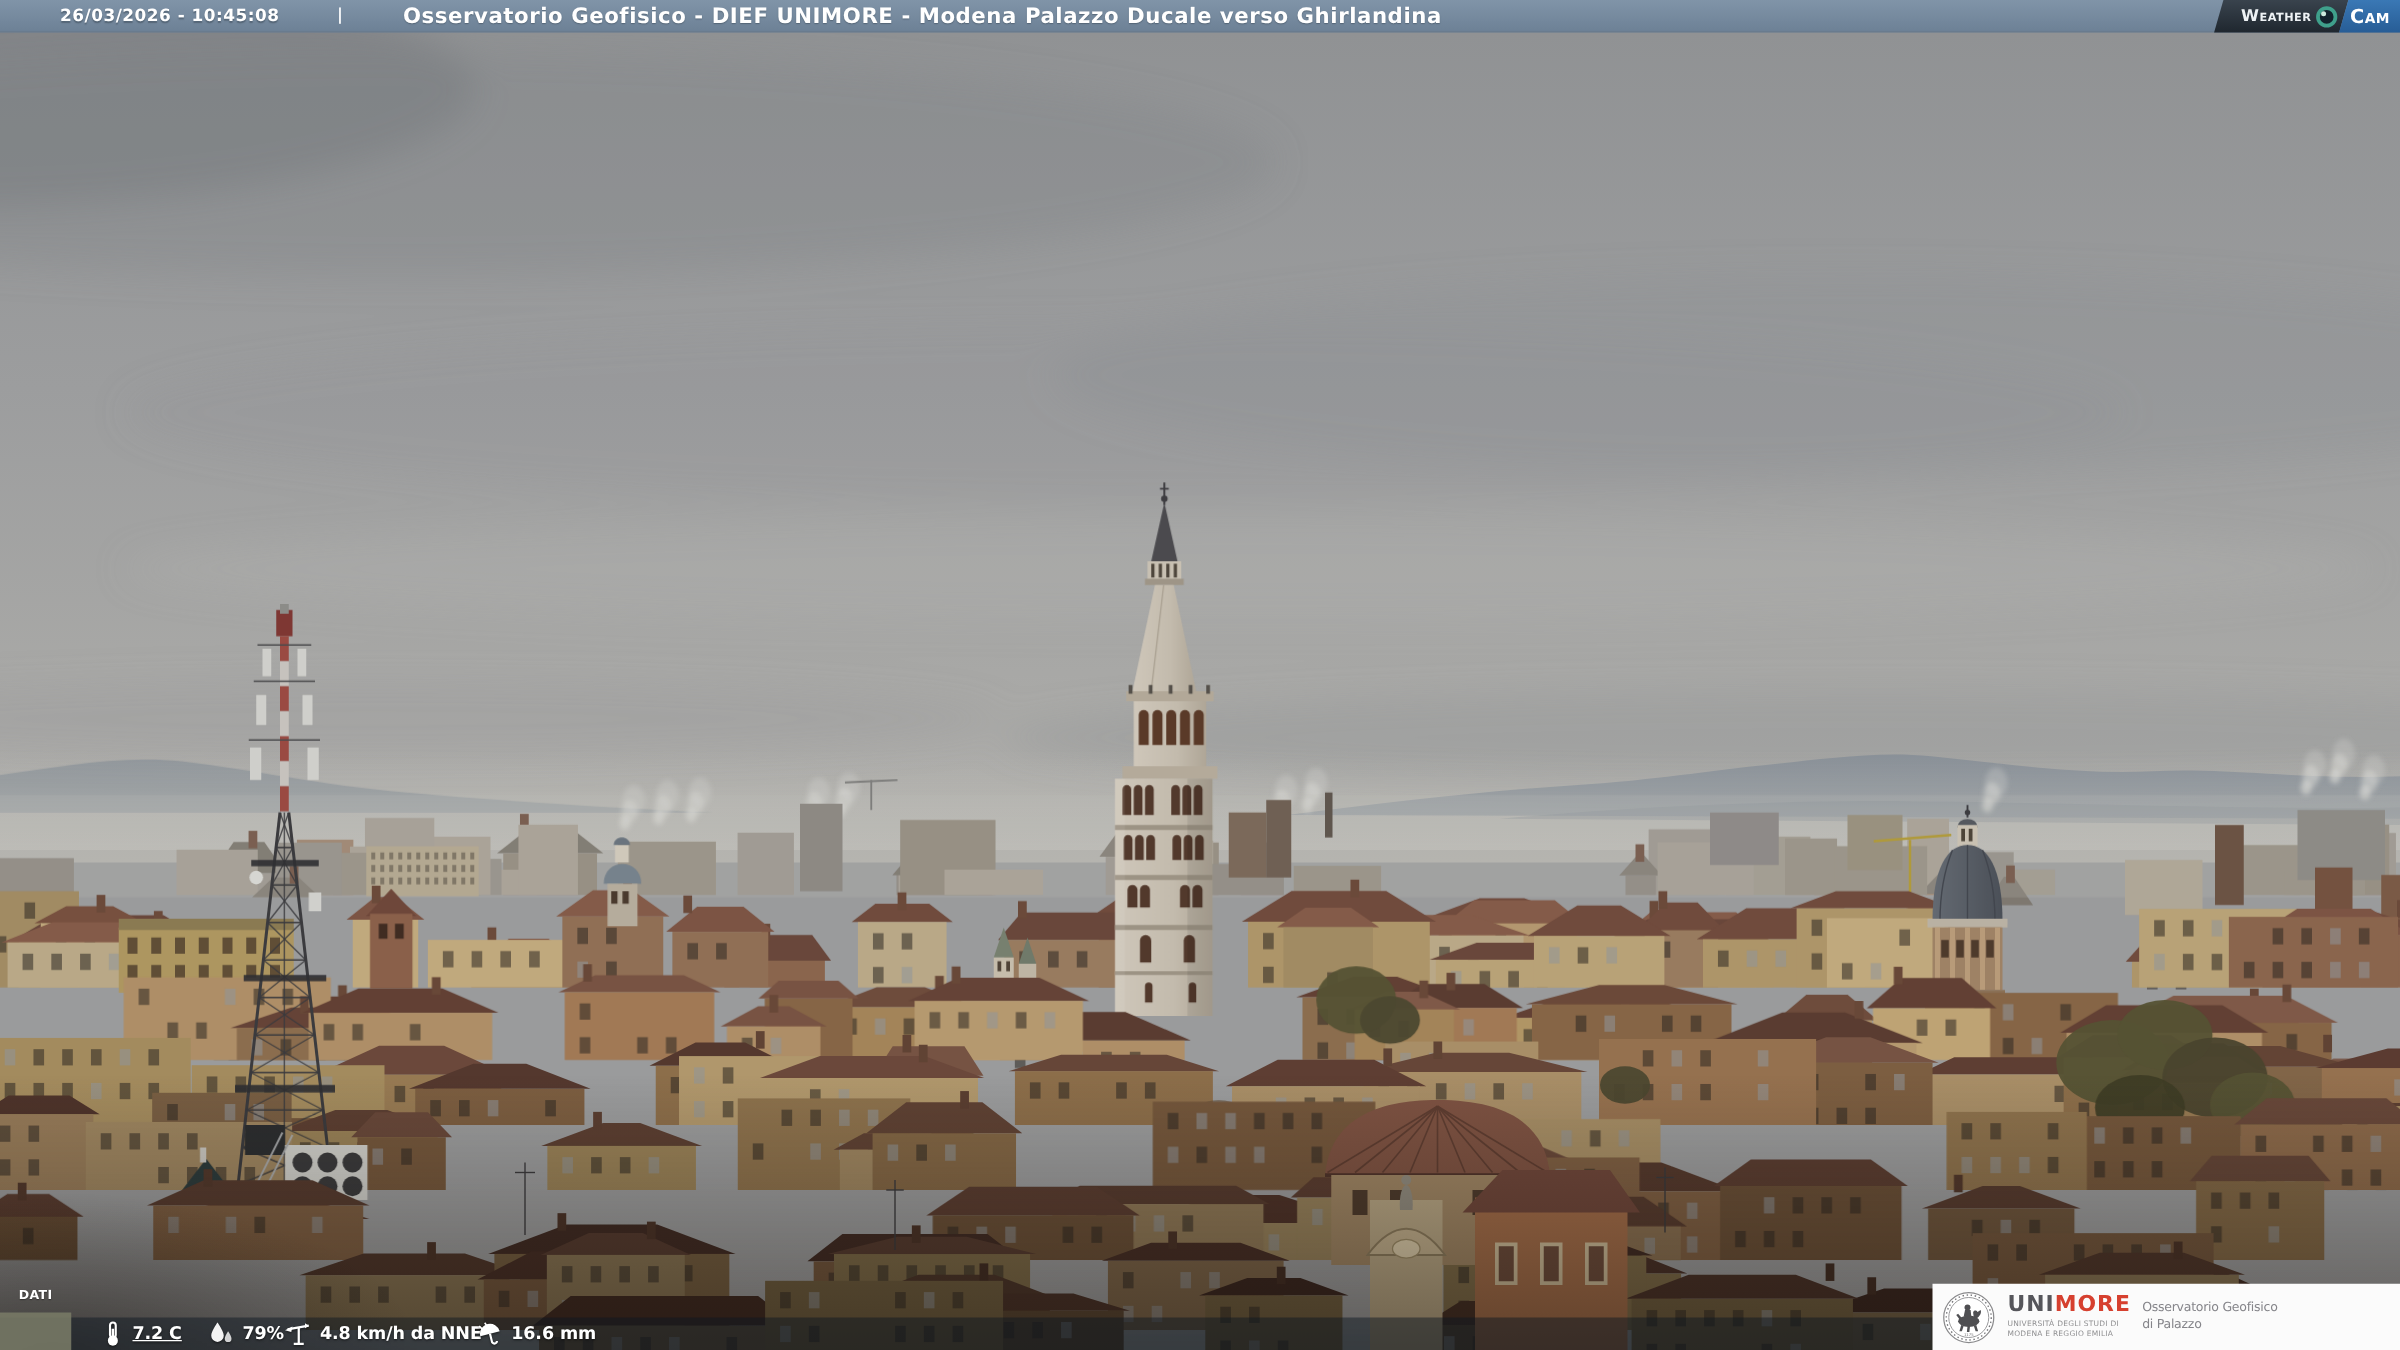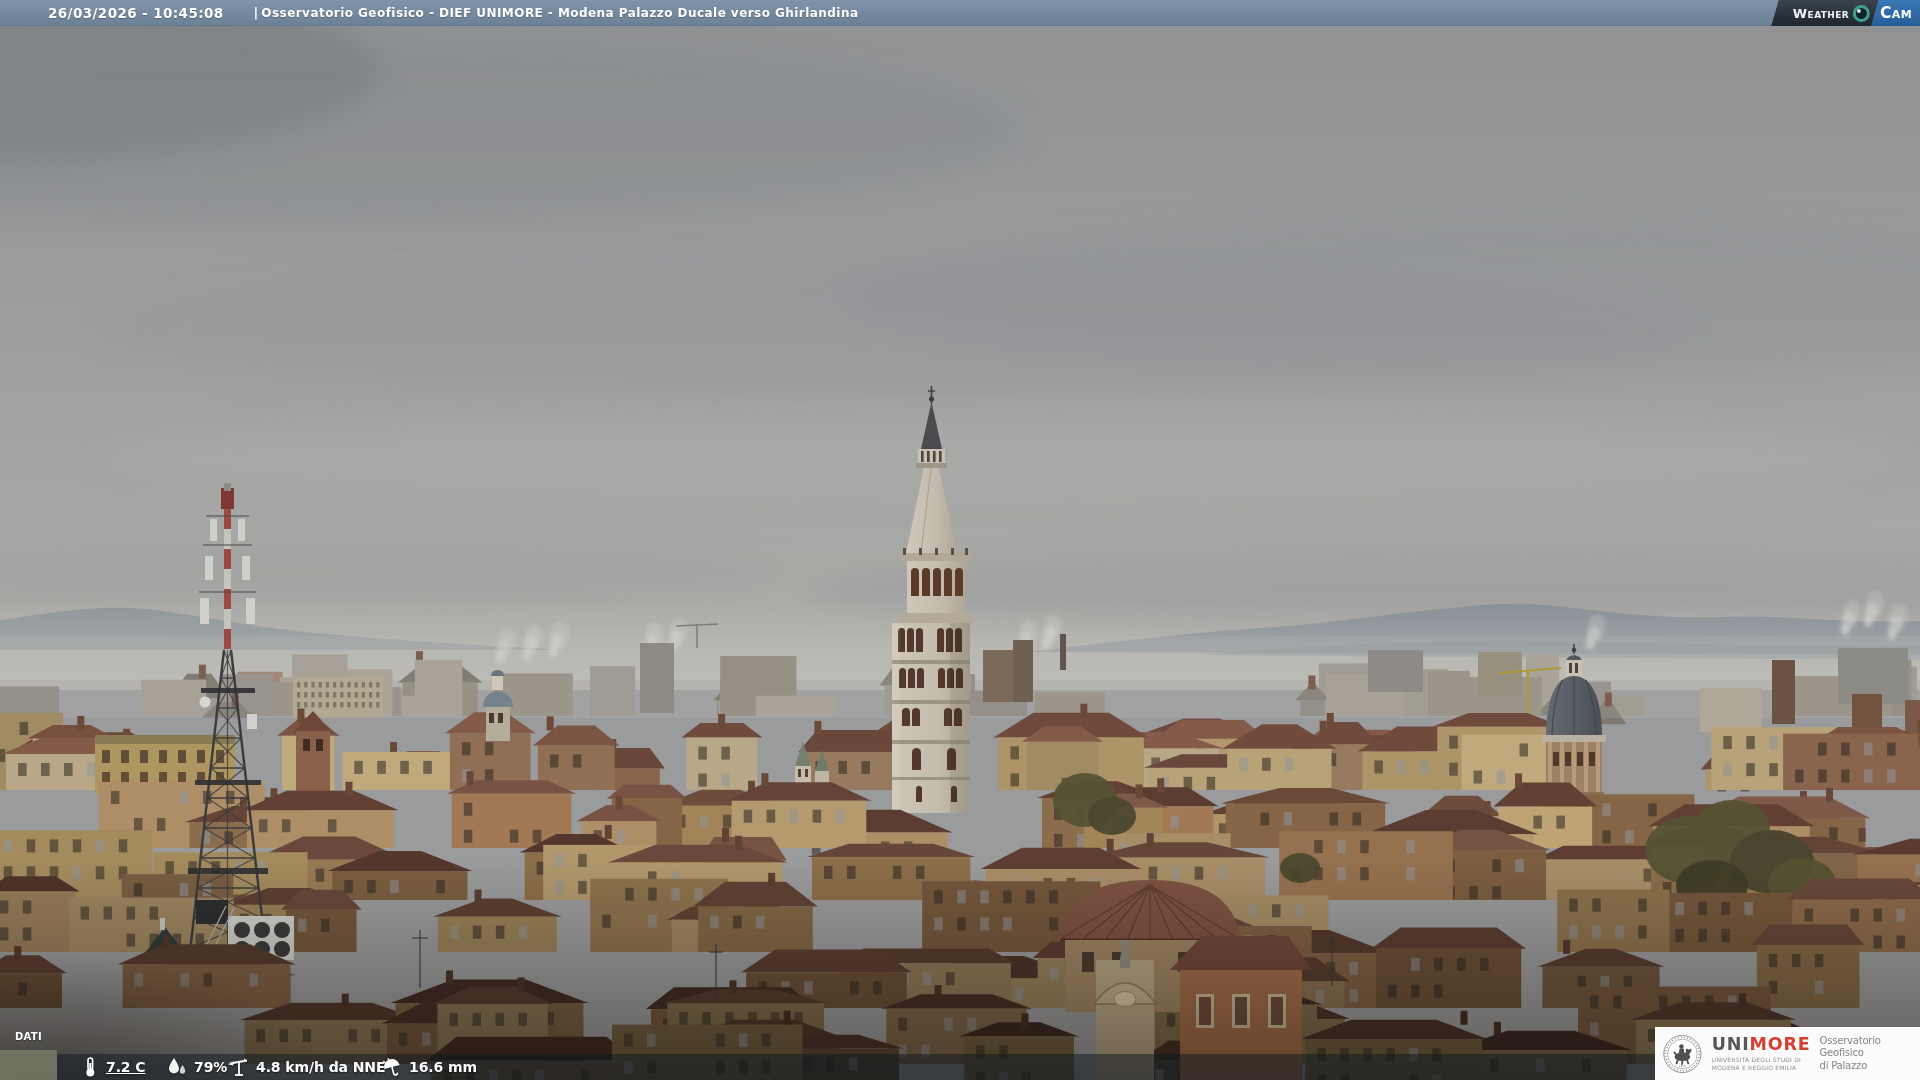--- a/index.html
+++ b/index.html
@@ -4,25 +4,25 @@
 <style>
   html,body{margin:0;padding:0;background:#222;}
   .stage{position:relative;width:1920px;height:1080px;overflow:hidden;
          font-family:"DejaVu Sans","Liberation Sans",sans-serif;background:#9a9b9c;}
   .stage svg.scene{position:absolute;left:0;top:0;}
 
   
   .topbar{position:absolute;left:0;top:0;width:100%;height:26px;
           background:linear-gradient(#8094a8,#6d8196);
           display:flex;align-items:center;color:#fff;z-index:10;
-          border-bottom:1px solid rgba(70,86,102,.45);box-sizing:border-box;}
+          border-bottom:1px solid rgba(70,86,102,.45);box-sizing:border-box;gap:16px;}
   .topbar .ts{margin-left:48px;font-weight:700;font-size:13.5px;letter-spacing:.4px;
               text-shadow:0 1px 1px rgba(30,40,50,.35);white-space:nowrap;}
   .topbar .sep{margin-left:30px;font-weight:700;font-size:13px;opacity:.95;}
-  .topbar .title{margin-left:3px;font-weight:700;font-size:12px;letter-spacing:.45px;
+  .topbar .title{margin-left:32px;font-weight:700;font-size:17px;letter-spacing:.45px;
                  text-shadow:0 1px 1px rgba(30,40,50,.35);white-space:nowrap;}
 
   
   .wxlogo{position:absolute;right:-8px;top:0;height:26px;display:flex;z-index:11;
           transform:skewX(-16deg);cursor:pointer;}
   .wx-left{background:linear-gradient(#39434d,#1f272f);display:flex;align-items:center;
            padding:0 5px 0 18px;gap:4px;}
   .wx-cam{background:linear-gradient(#3a78b5,#275d96);display:flex;align-items:center;
           padding:0 16px 0 5px;}
   .wx-inner{transform:skewX(16deg);display:flex;align-items:center;gap:4px;}
@@ -40,21 +40,21 @@
                align-items:center;justify-content:center;z-index:10;
                font-weight:700;font-size:10px;line-height:1.15;letter-spacing:.3px;
                text-shadow:0 1px 1px rgba(0,0,0,.4);gap:45px;}
   .m-item{position:absolute;bottom:0;height:26px;display:flex;align-items:center;gap:6px;
           color:#fff;font-weight:700;font-size:14px;letter-spacing:-.1px;z-index:10;
           text-shadow:0 1px 2px rgba(0,0,0,.65);white-space:nowrap;}
   .m-item svg{filter:drop-shadow(0 1px 1px rgba(0,0,0,.5));}
   .mi-temp{left:80px;text-decoration:underline;}  .mi-hum{left:166px;margin-top:28px;}  .mi-wind{left:226px;}  .mi-rain{left:381px;}
 
   
-  .uni-box{position:absolute;right:0;bottom:0;width:265px;height:53px;background:#fbfbfb;
+  .uni-box{position:absolute;right:0;bottom:0;width:374px;height:53px;background:#fbfbfb;
            display:flex;align-items:center;box-sizing:border-box;padding-left:7px;gap:9px;
            z-index:12;cursor:pointer;margin-left:33px;}
   .uni-word{display:flex;flex-direction:column;justify-content:center;}
   .uni-line{font-weight:700;font-size:17.5px;letter-spacing:.8px;line-height:1;}
   .uni-line .u1{color:#56565b;} .uni-line .u2{color:#d6402f;}
   .uni-sub{font-size:6px;line-height:1.3;color:#8f8f91;letter-spacing:.2px;margin-top:2.5px;}
   .org{font-size:10px;line-height:1.25;color:#85858a;letter-spacing:-.2px;}
 </style>
 </head>
 <body>

